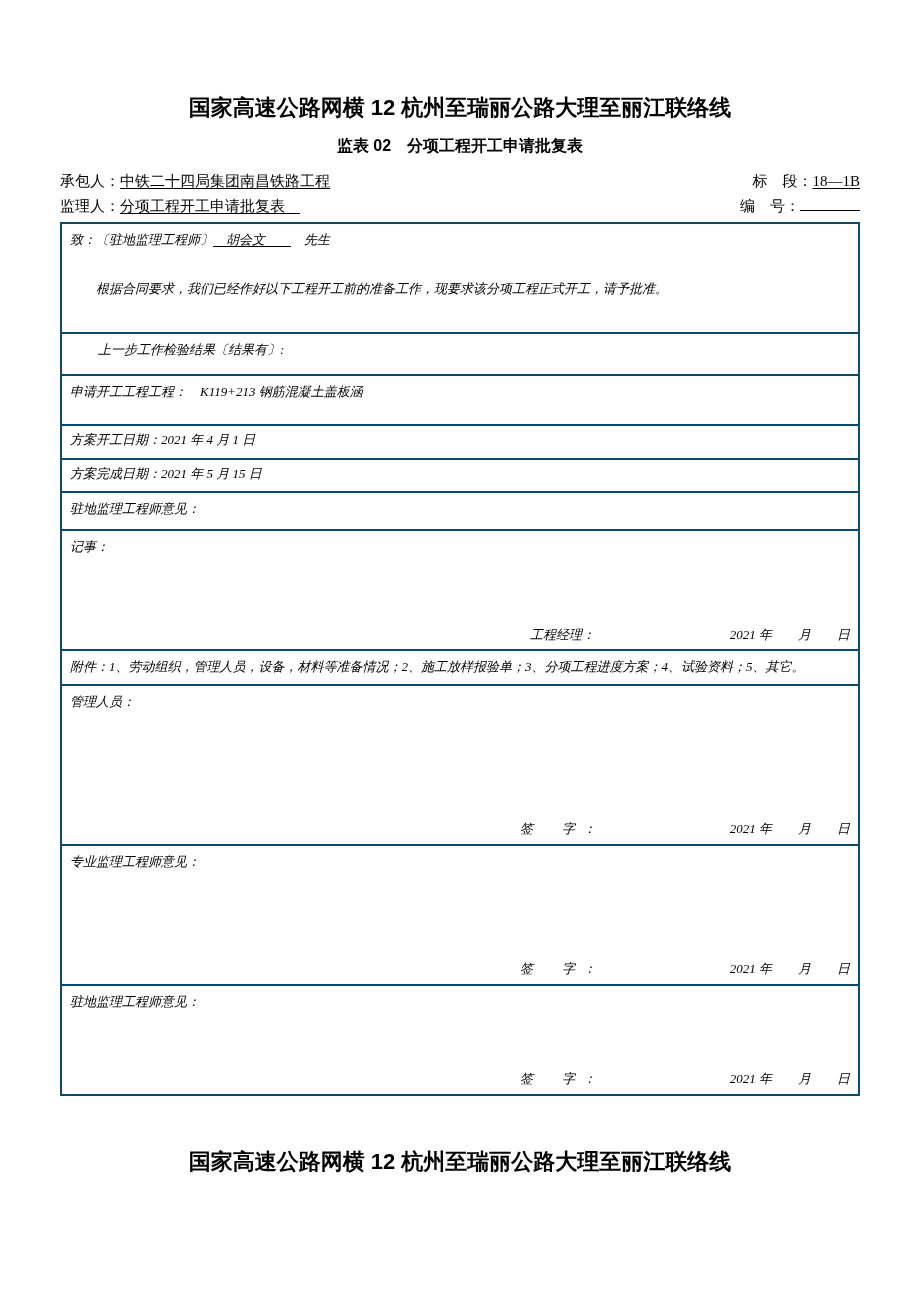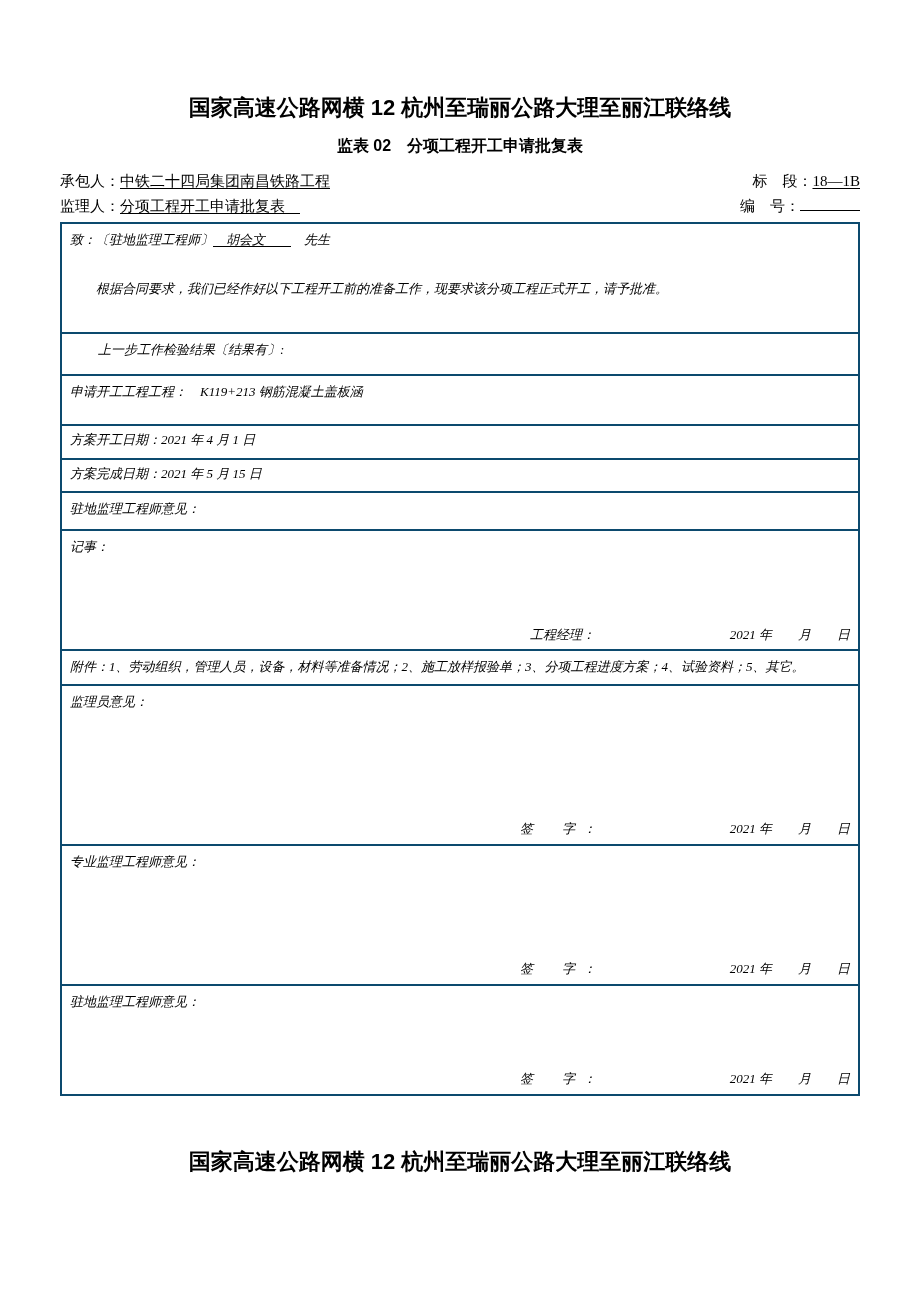--- a/index.html
+++ b/index.html
@@ -162,21 +162,21 @@
       </tr>
 
   <tr>
         <td>
     <span>附件：1、劳动组织，管理人员，设备，材料等准备情况；2、施工放样报验单；3、分项工程进度方案；4、试验资料；5、其它。</span>
   </td>
       </tr>
 
   <tr>
         <td class="taller">
-    <span>监理员意见：</span>
+    <span>管理人员：</span>
     <div class="sig-row">
       <span class="sig-spacer"></span>
       <span class="sig-label">签　字：</span>
       <span class="sig-date">2021 年　　月　　日</span>
     </div>
   </td>
       </tr>
 
   <tr>
         <td class="tall">

